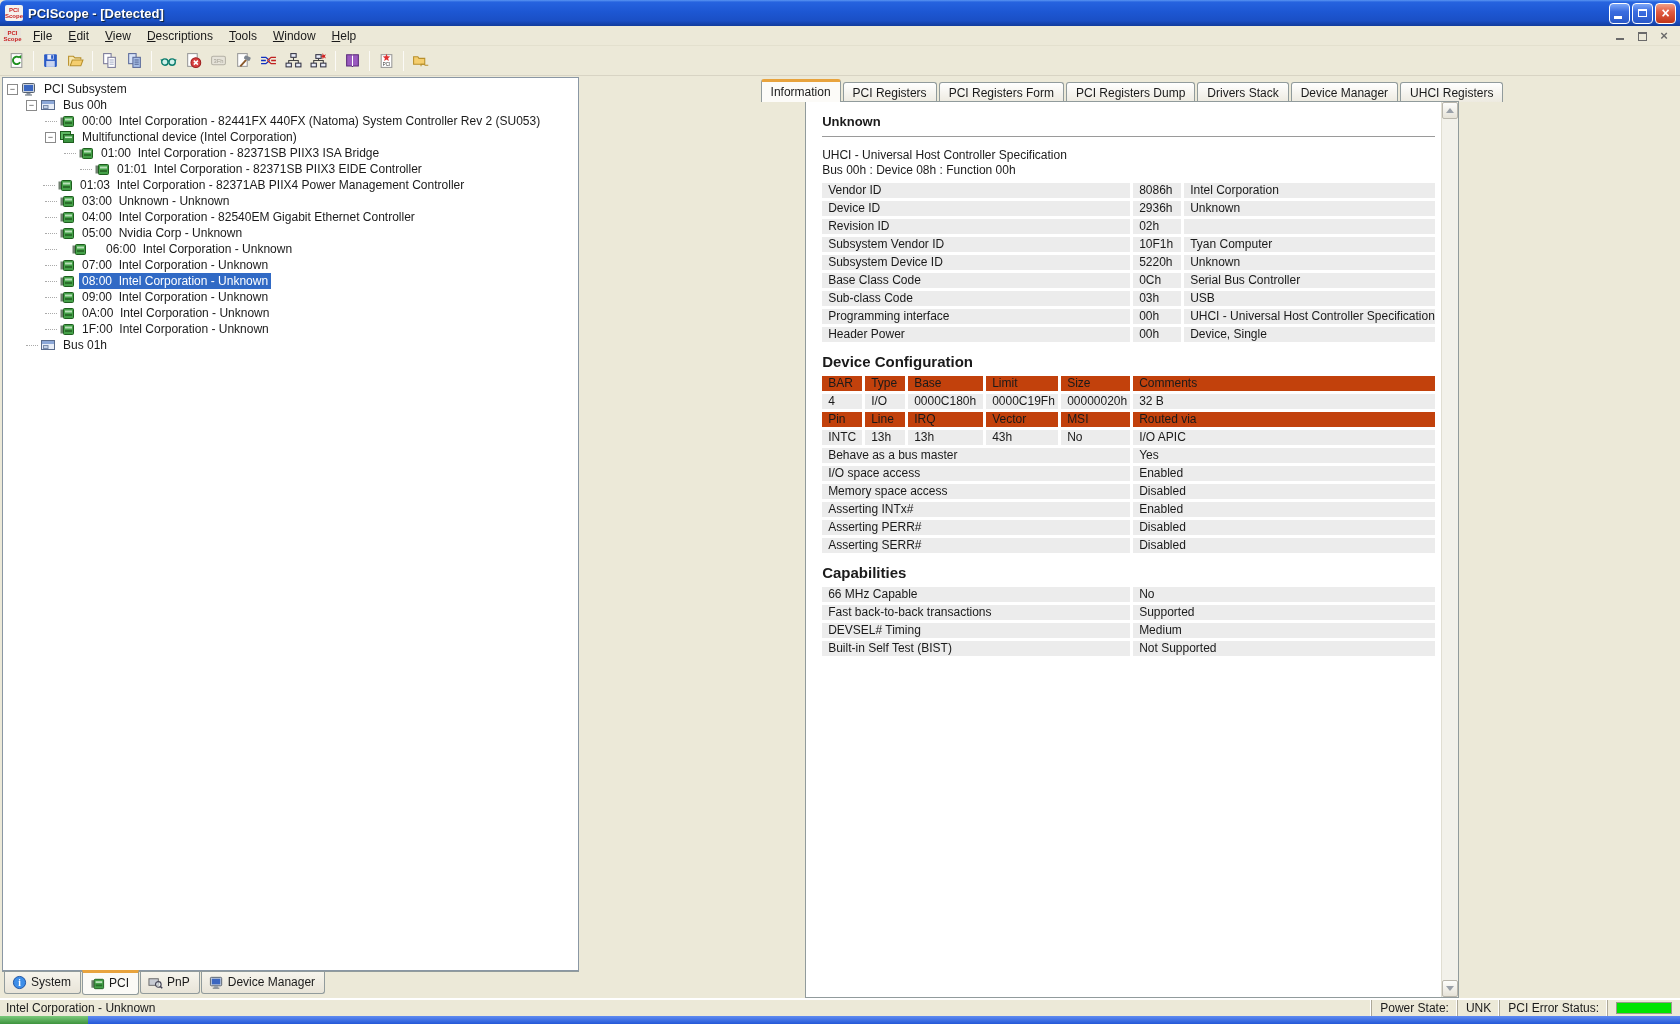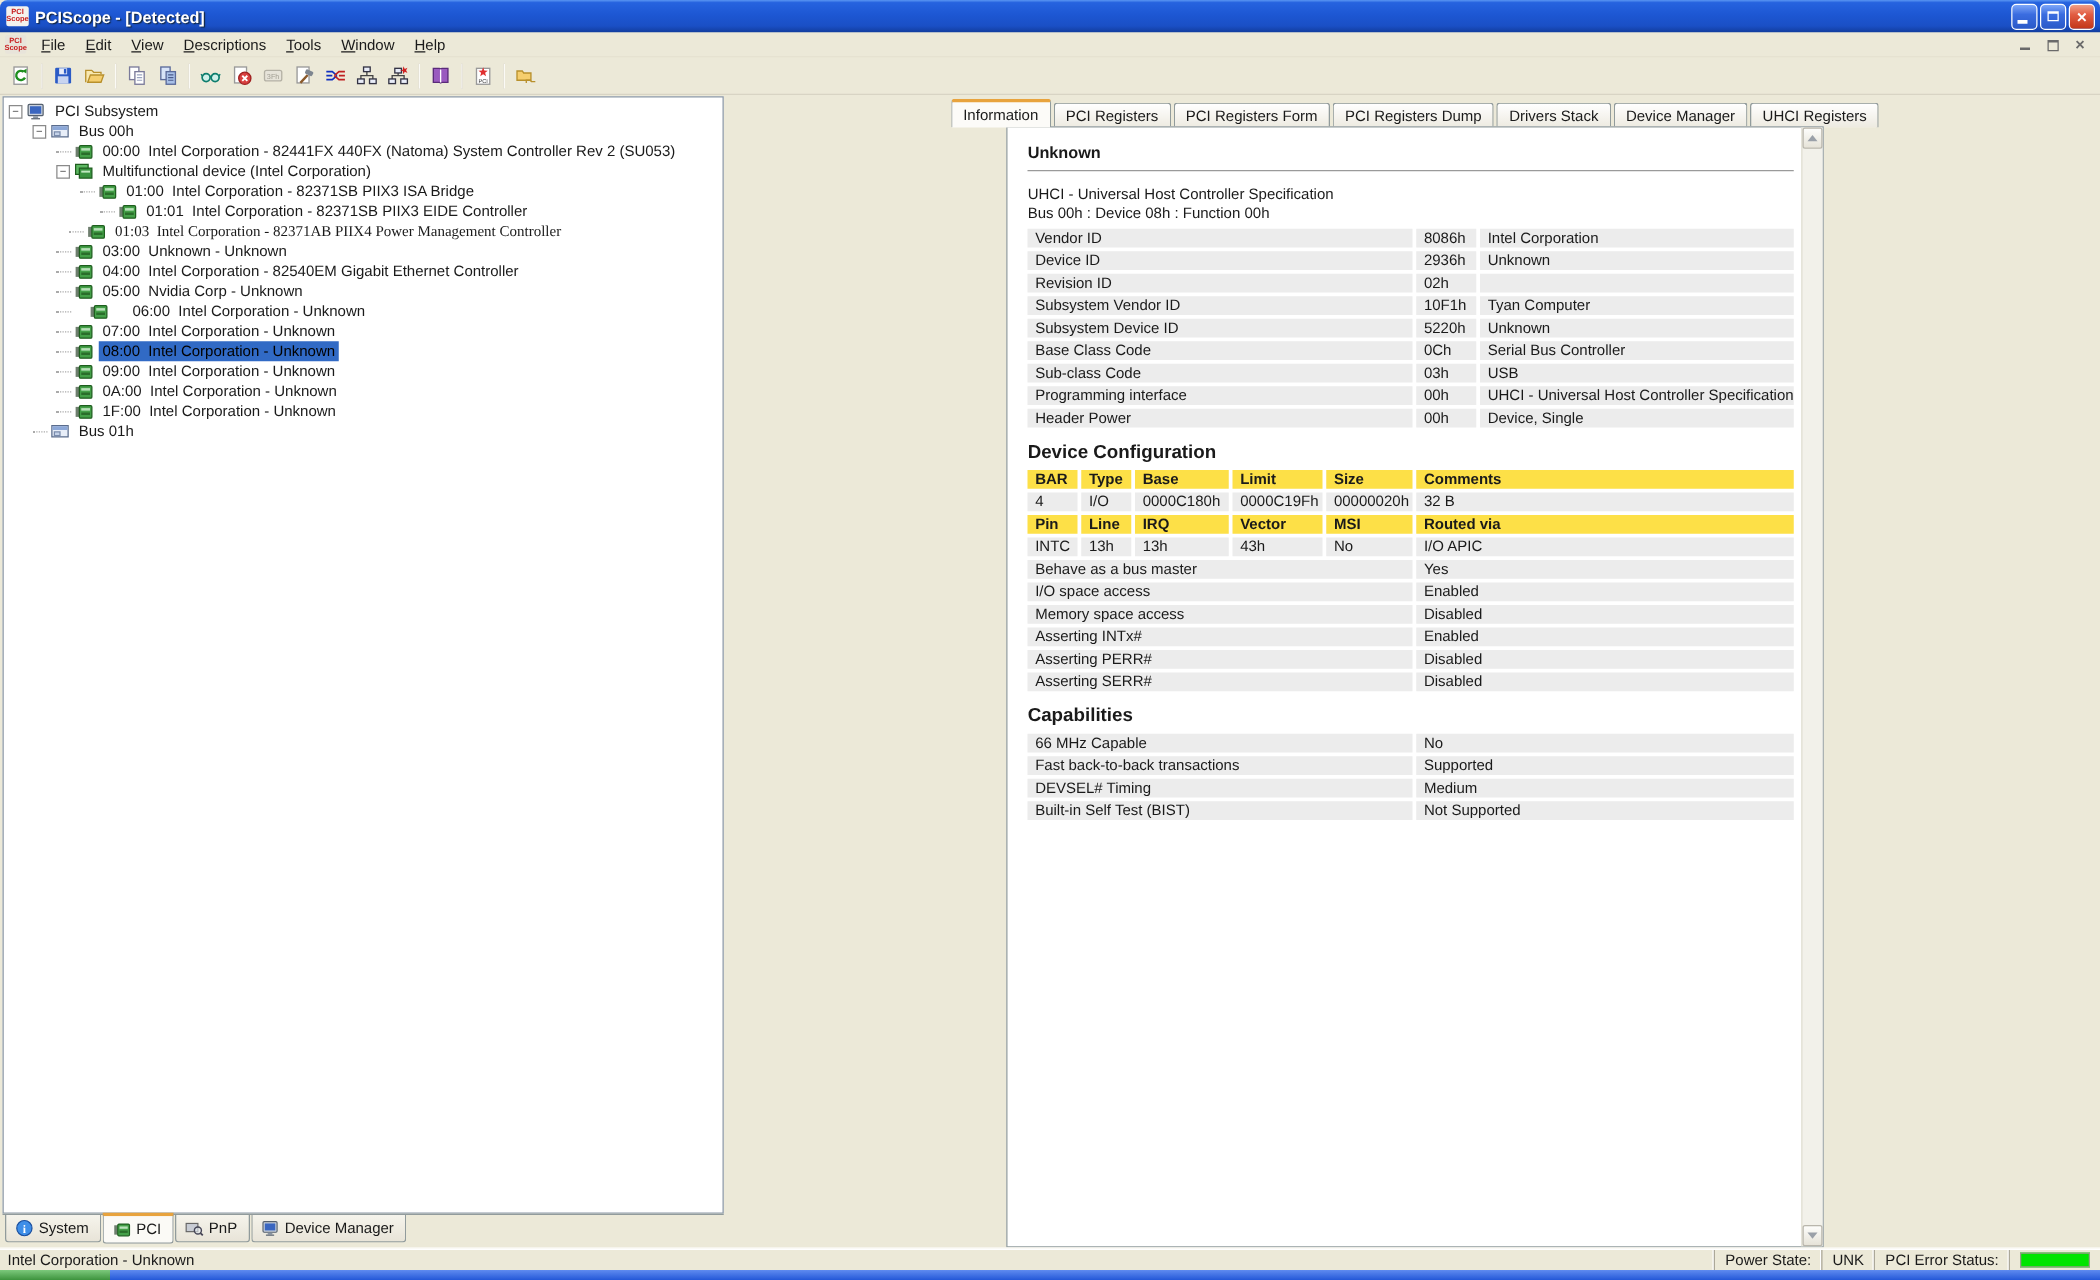--- a/index.html
+++ b/index.html
@@ -50,21 +50,21 @@
   .main { flex:1; display:flex; min-height:0; background:#ECE9D8; padding:1px 2px 0 2px; }
   .left-panel { width:577px; display:flex; flex-direction:column; min-height:0; }
   .tree-box { flex:1; border:1px solid #8A97A4; background:#fff; overflow:hidden; padding-top:3px; }
   .trow { height:16px; display:flex; align-items:center; white-space:pre; cursor:default; }
   .exp { width:11px; height:11px; border:1px solid #8A8A8A; background:#fff; color:#444;
     font-size:9px; line-height:9px; text-align:center; flex:none; margin-right:3px; }
   .stub { width:12px; height:1px; border-top:1px dotted #AAA; flex:none; margin-right:2px; }
   .ticon { width:16px; height:16px; flex:none; margin-right:4px; }
   .ticon svg { width:16px; height:16px; }
   .tlabel { padding:1px 3px; white-space:pre; }
-  .tlabel.sel { background:#316AC5; color:#000000; }
+  .tlabel.sel { background:#316AC5; color:#ffffff; }
 
   .bottom-tabbar { height:27px; display:flex; align-items:flex-start; background:#ECE9D8;
     border-top:1px solid #919B9C; padding:0 2px; }
   .btab { display:flex; align-items:center; gap:4px; padding:3px 9px 4px 7px; margin-right:1px;
     border:1px solid #919B9C; border-top:none; border-radius:0 0 3px 3px;
     background:linear-gradient(0deg,#E8E4D8,#F6F4EC); font-size:12px; height:22px; }
   .btab.active { background:#FBFAF6; height:25px; border-top:3px solid #E8A33D; margin-top:-2px; }
   .btab svg { width:15px; height:15px; }
 
   .splitter { width:7px; }
@@ -78,21 +78,21 @@
   .content { flex:1; padding:12px 6px 0 16px; overflow:hidden; }
 
   .page-title { font-size:13px; font-weight:bold; margin-bottom:7px; }
   .rule { border:none; border-top:1px solid #9A9A9A; margin:0 0 11px 0; }
   .subtitle { line-height:15px; }
   .tablewrap { margin-top:5px; }
   .grid3 { display:grid; grid-template-columns:308px 48px 1fr; gap:3px; margin-bottom:3px; }
   .grid6 { display:grid; grid-template-columns:40px 40px 75px 72px 69px 1fr; gap:3px; margin-bottom:3px; }
   .grid2 { display:grid; grid-template-columns:308px 1fr; gap:3px; margin-bottom:3px; }
   .cell { background:#ECECEC; height:15px; line-height:15px; padding-left:6px; overflow:hidden; white-space:nowrap; }
-  .cell.hdr { background:#fde047; font-weight:bold; }
+  .cell.hdr { background:#c2410c; font-weight:normal; }
   .section-title { font-size:15px; font-weight:bold; margin:11px 0 6px 0; }
 
   .vscroll { width:17px; background:#F2F1EA; border-left:1px solid #E0DED2; display:flex; flex-direction:column; justify-content:space-between; }
   .sbtn { height:17px; background:linear-gradient(180deg,#FDFDFB,#E6E3D8); border:1px solid #B9B6AC; border-radius:2px;
     display:flex; align-items:center; justify-content:center; }
   .arr-up { width:0; height:0; border-left:4px solid transparent; border-right:4px solid transparent; border-bottom:5px solid #9AA0A8; }
   .arr-dn { width:0; height:0; border-left:4px solid transparent; border-right:4px solid transparent; border-top:5px solid #9AA0A8; }
 
   
   .statusbar { height:18px; background:#ECE9D8; border-top:1px solid #FFFFFF; box-shadow:inset 0 1px 0 #fff;
@@ -332,21 +332,21 @@
                 <rect x="4.5" y="3.5" width="10" height="10" rx="1" fill="#44A048" stroke="#1E5E1E"></rect>
                 <rect x="6" y="5.5" width="7" height="2" fill="#B8E0B8"></rect>
                 <rect x="6" y="9" width="7" height="2" fill="#2A6E2A"></rect>
               </svg></span><span class="tlabel">01:00  Intel Corporation - 82371SB PIIX3 ISA Bridge</span></div>
           <div class="trow" style="padding-left: 61px; margin-left: 16px;"><span class="stub"></span><span class="ticon"><svg viewBox="0 0 16 16">
                 <rect x="1.5" y="4.5" width="3" height="8" fill="#6E7E6E"></rect>
                 <rect x="4.5" y="3.5" width="10" height="10" rx="1" fill="#44A048" stroke="#1E5E1E"></rect>
                 <rect x="6" y="5.5" width="7" height="2" fill="#B8E0B8"></rect>
                 <rect x="6" y="9" width="7" height="2" fill="#2A6E2A"></rect>
               </svg></span><span class="tlabel">01:01  Intel Corporation - 82371SB PIIX3 EIDE Controller</span></div>
-          <div class="trow" style="padding-left: 52px; font-family: Liberation Serif, serif;"><span class="stub"></span><span class="ticon"><svg viewBox="0 0 16 16">
+          <div class="trow" style="padding-left: 40px;"><span class="stub"></span><span class="ticon"><svg viewBox="0 0 16 16">
                 <rect x="1.5" y="4.5" width="3" height="8" fill="#6E7E6E"></rect>
                 <rect x="4.5" y="3.5" width="10" height="10" rx="1" fill="#44A048" stroke="#1E5E1E"></rect>
                 <rect x="6" y="5.5" width="7" height="2" fill="#B8E0B8"></rect>
                 <rect x="6" y="9" width="7" height="2" fill="#2A6E2A"></rect>
               </svg></span><span class="tlabel">01:03  Intel Corporation - 82371AB PIIX4 Power Management Controller</span></div>
           <div class="trow" style="padding-left: 42px;"><span class="stub"></span><span class="ticon"><svg viewBox="0 0 16 16">
                 <rect x="1.5" y="4.5" width="3" height="8" fill="#6E7E6E"></rect>
                 <rect x="4.5" y="3.5" width="10" height="10" rx="1" fill="#44A048" stroke="#1E5E1E"></rect>
                 <rect x="6" y="5.5" width="7" height="2" fill="#B8E0B8"></rect>
                 <rect x="6" y="9" width="7" height="2" fill="#2A6E2A"></rect>

